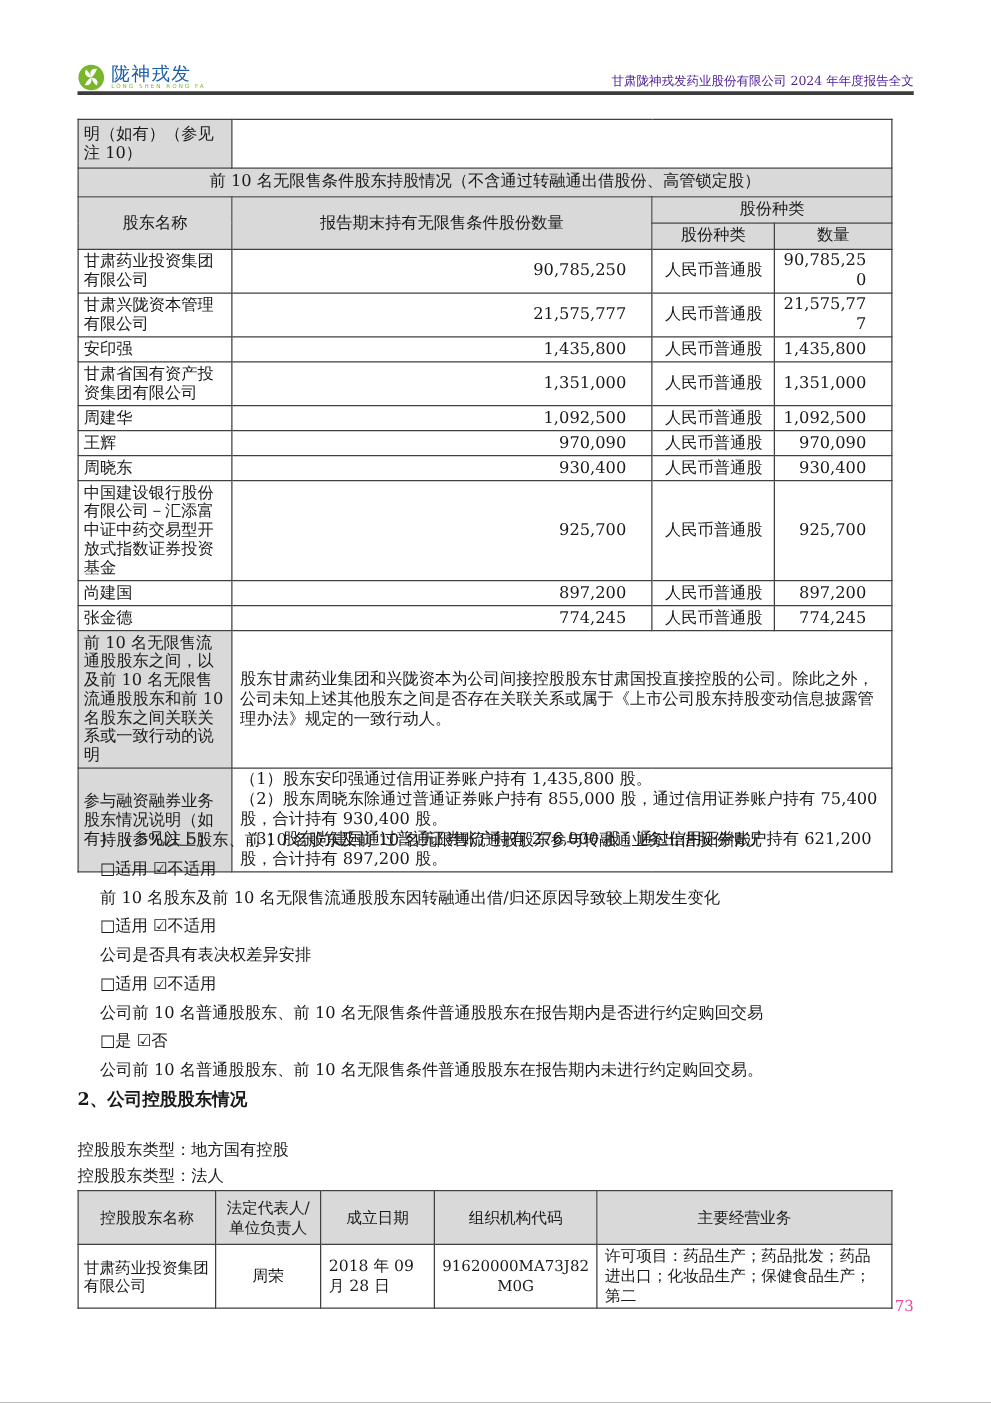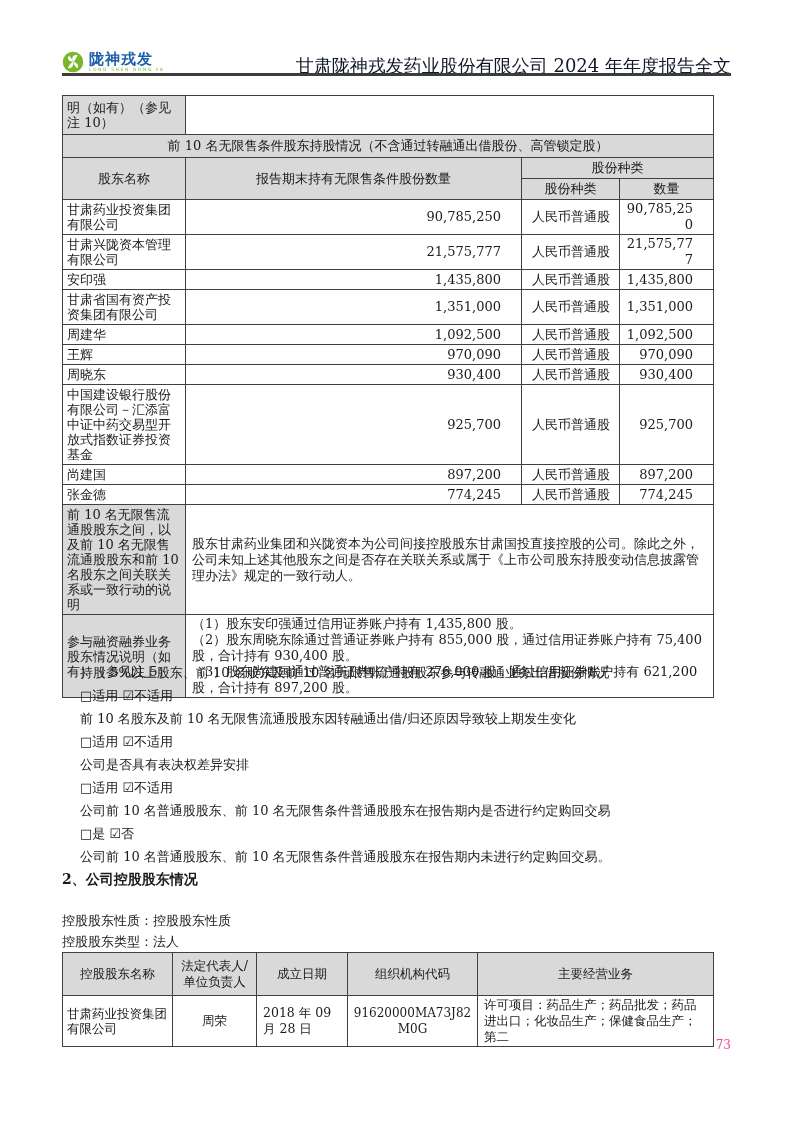--- a/index.html
+++ b/index.html
@@ -18,24 +18,24 @@
     color:#1a1a1a;
     overflow:hidden;
     margin:0 auto;
   }
   
   .hdr{position:absolute;left:62px;top:44px;width:669px;height:29px;
        display:flex;justify-content:space-between;align-items:flex-end;}
   .logo{display:flex;align-items:center;gap:5px;}
   .logo-mark{width:22px;height:22px;}
   .logo-text .cn{font-family:"DejaVu Sans","Liberation Sans",sans-serif;
-       font-weight:bold;font-size:15px;color:var(--brand-blue);letter-spacing:1px;line-height:15px;}
+       font-weight:normal;font-size:15px;color:var(--brand-blue);letter-spacing:1px;line-height:15px;}
   .logo-text .en{font-family:"DejaVu Sans","Liberation Sans",sans-serif;
        font-size:4.5px;color:var(--brand-green);letter-spacing:1.6px;line-height:6px;}
-  .doc-title{font-size:18px;color:#0f172a;line-height:14px;}
+  .doc-title{font-size:10px;color:#4c1d95;line-height:14px;}
   .hdr-rule{position:absolute;left:62px;top:73px;width:669px;height:2.5px;background:var(--line);}
 
   
   table{border-collapse:collapse;table-layout:fixed;width:651px;font-size:13px;}
   td{border:1px solid #404040;padding:1px 6px;line-height:16px;vertical-align:middle;
      overflow:hidden;word-break:break-all;}
   .gray{background:var(--cell-gray);}
   .c{text-align:center;}
   .r{text-align:right;padding-right:20px;}
   .label-cell{line-height:15px;padding:2px 4px;margin-top:24px;}
@@ -191,21 +191,21 @@
     <p>□适用 ☑不适用</p>
     <p>公司是否具有表决权差异安排</p>
     <p>□适用 ☑不适用</p>
     <p>公司前 10 名普通股股东、前 10 名无限售条件普通股股东在报告期内是否进行约定购回交易</p>
     <p>□是 ☑否</p>
     <p>公司前 10 名普通股股东、前 10 名无限售条件普通股股东在报告期内未进行约定购回交易。</p>
   </div>
 
   <div class="sec2-heading">2、公司控股股东情况</div>
   <div class="info">
-    <div>控股股东性质：控股股东性质</div>
+    <div>控股股东类型：地方国有控股</div>
     <div>控股股东类型：法人</div>
   </div>
 
   <table class="t2">
     <colgroup>
         <col style="width:110px">
         <col style="width:84px">
         <col style="width:91px">
         <col style="width:130px">
         <col style="width:236px">

